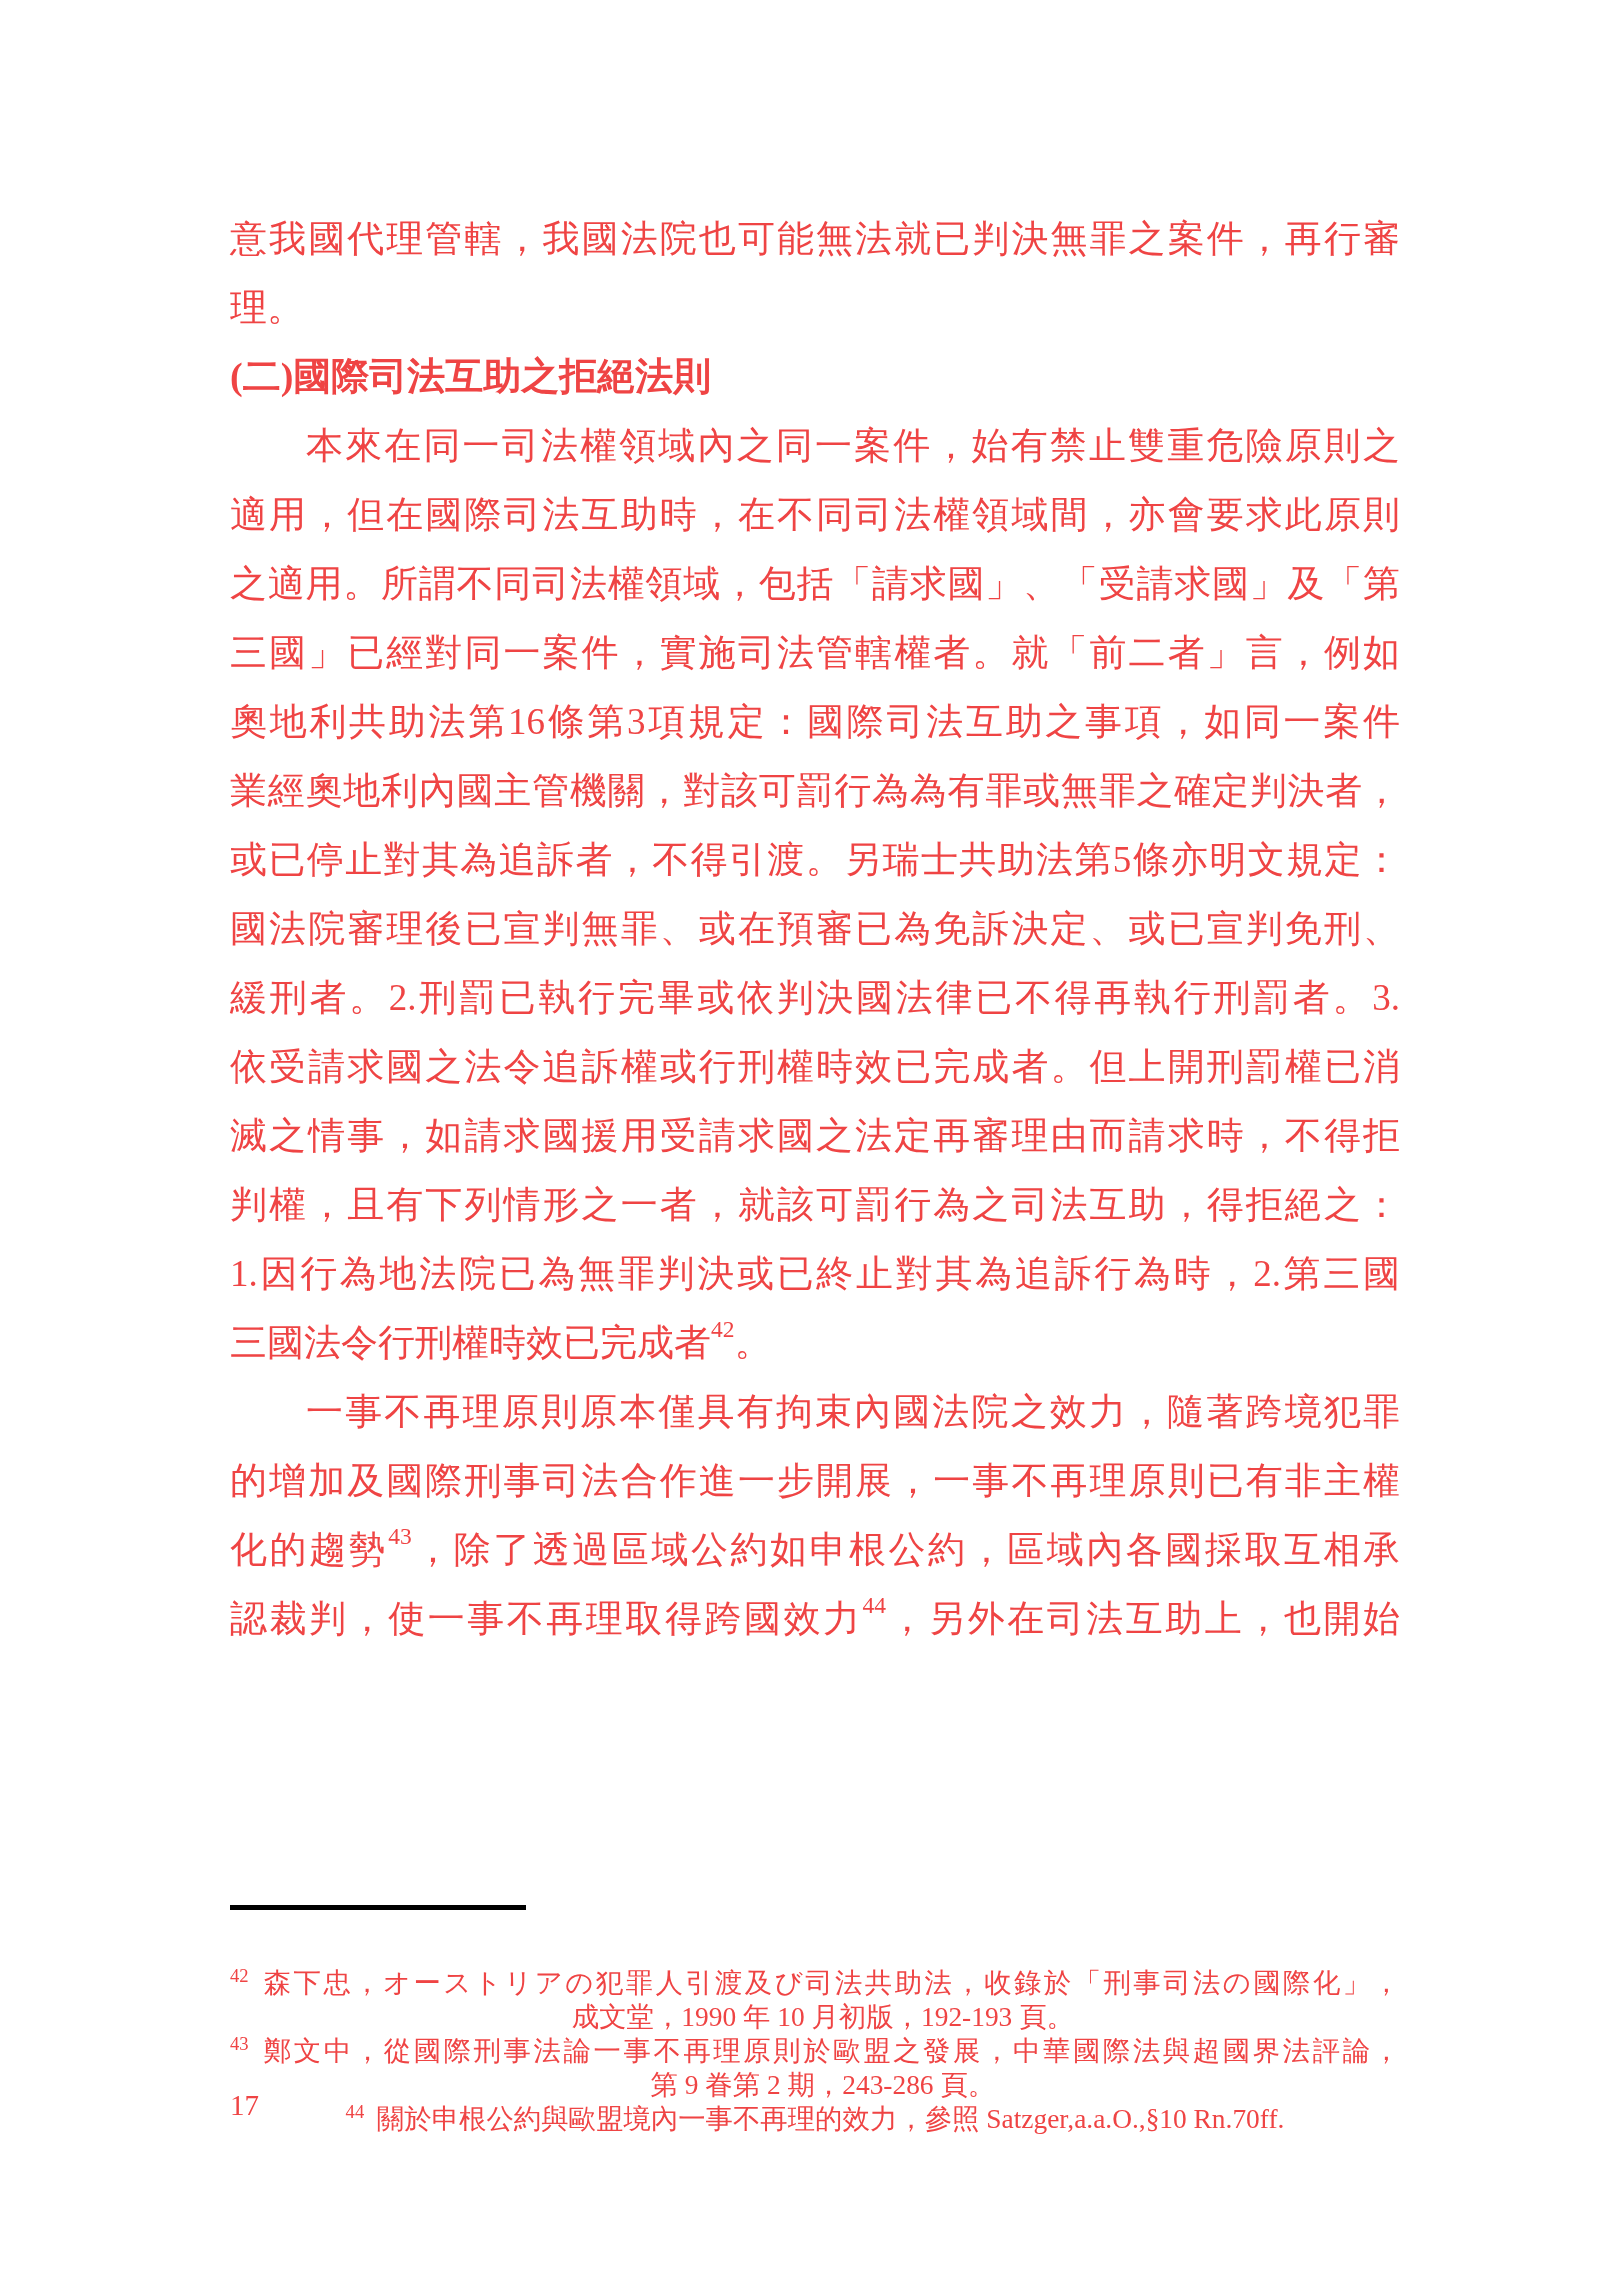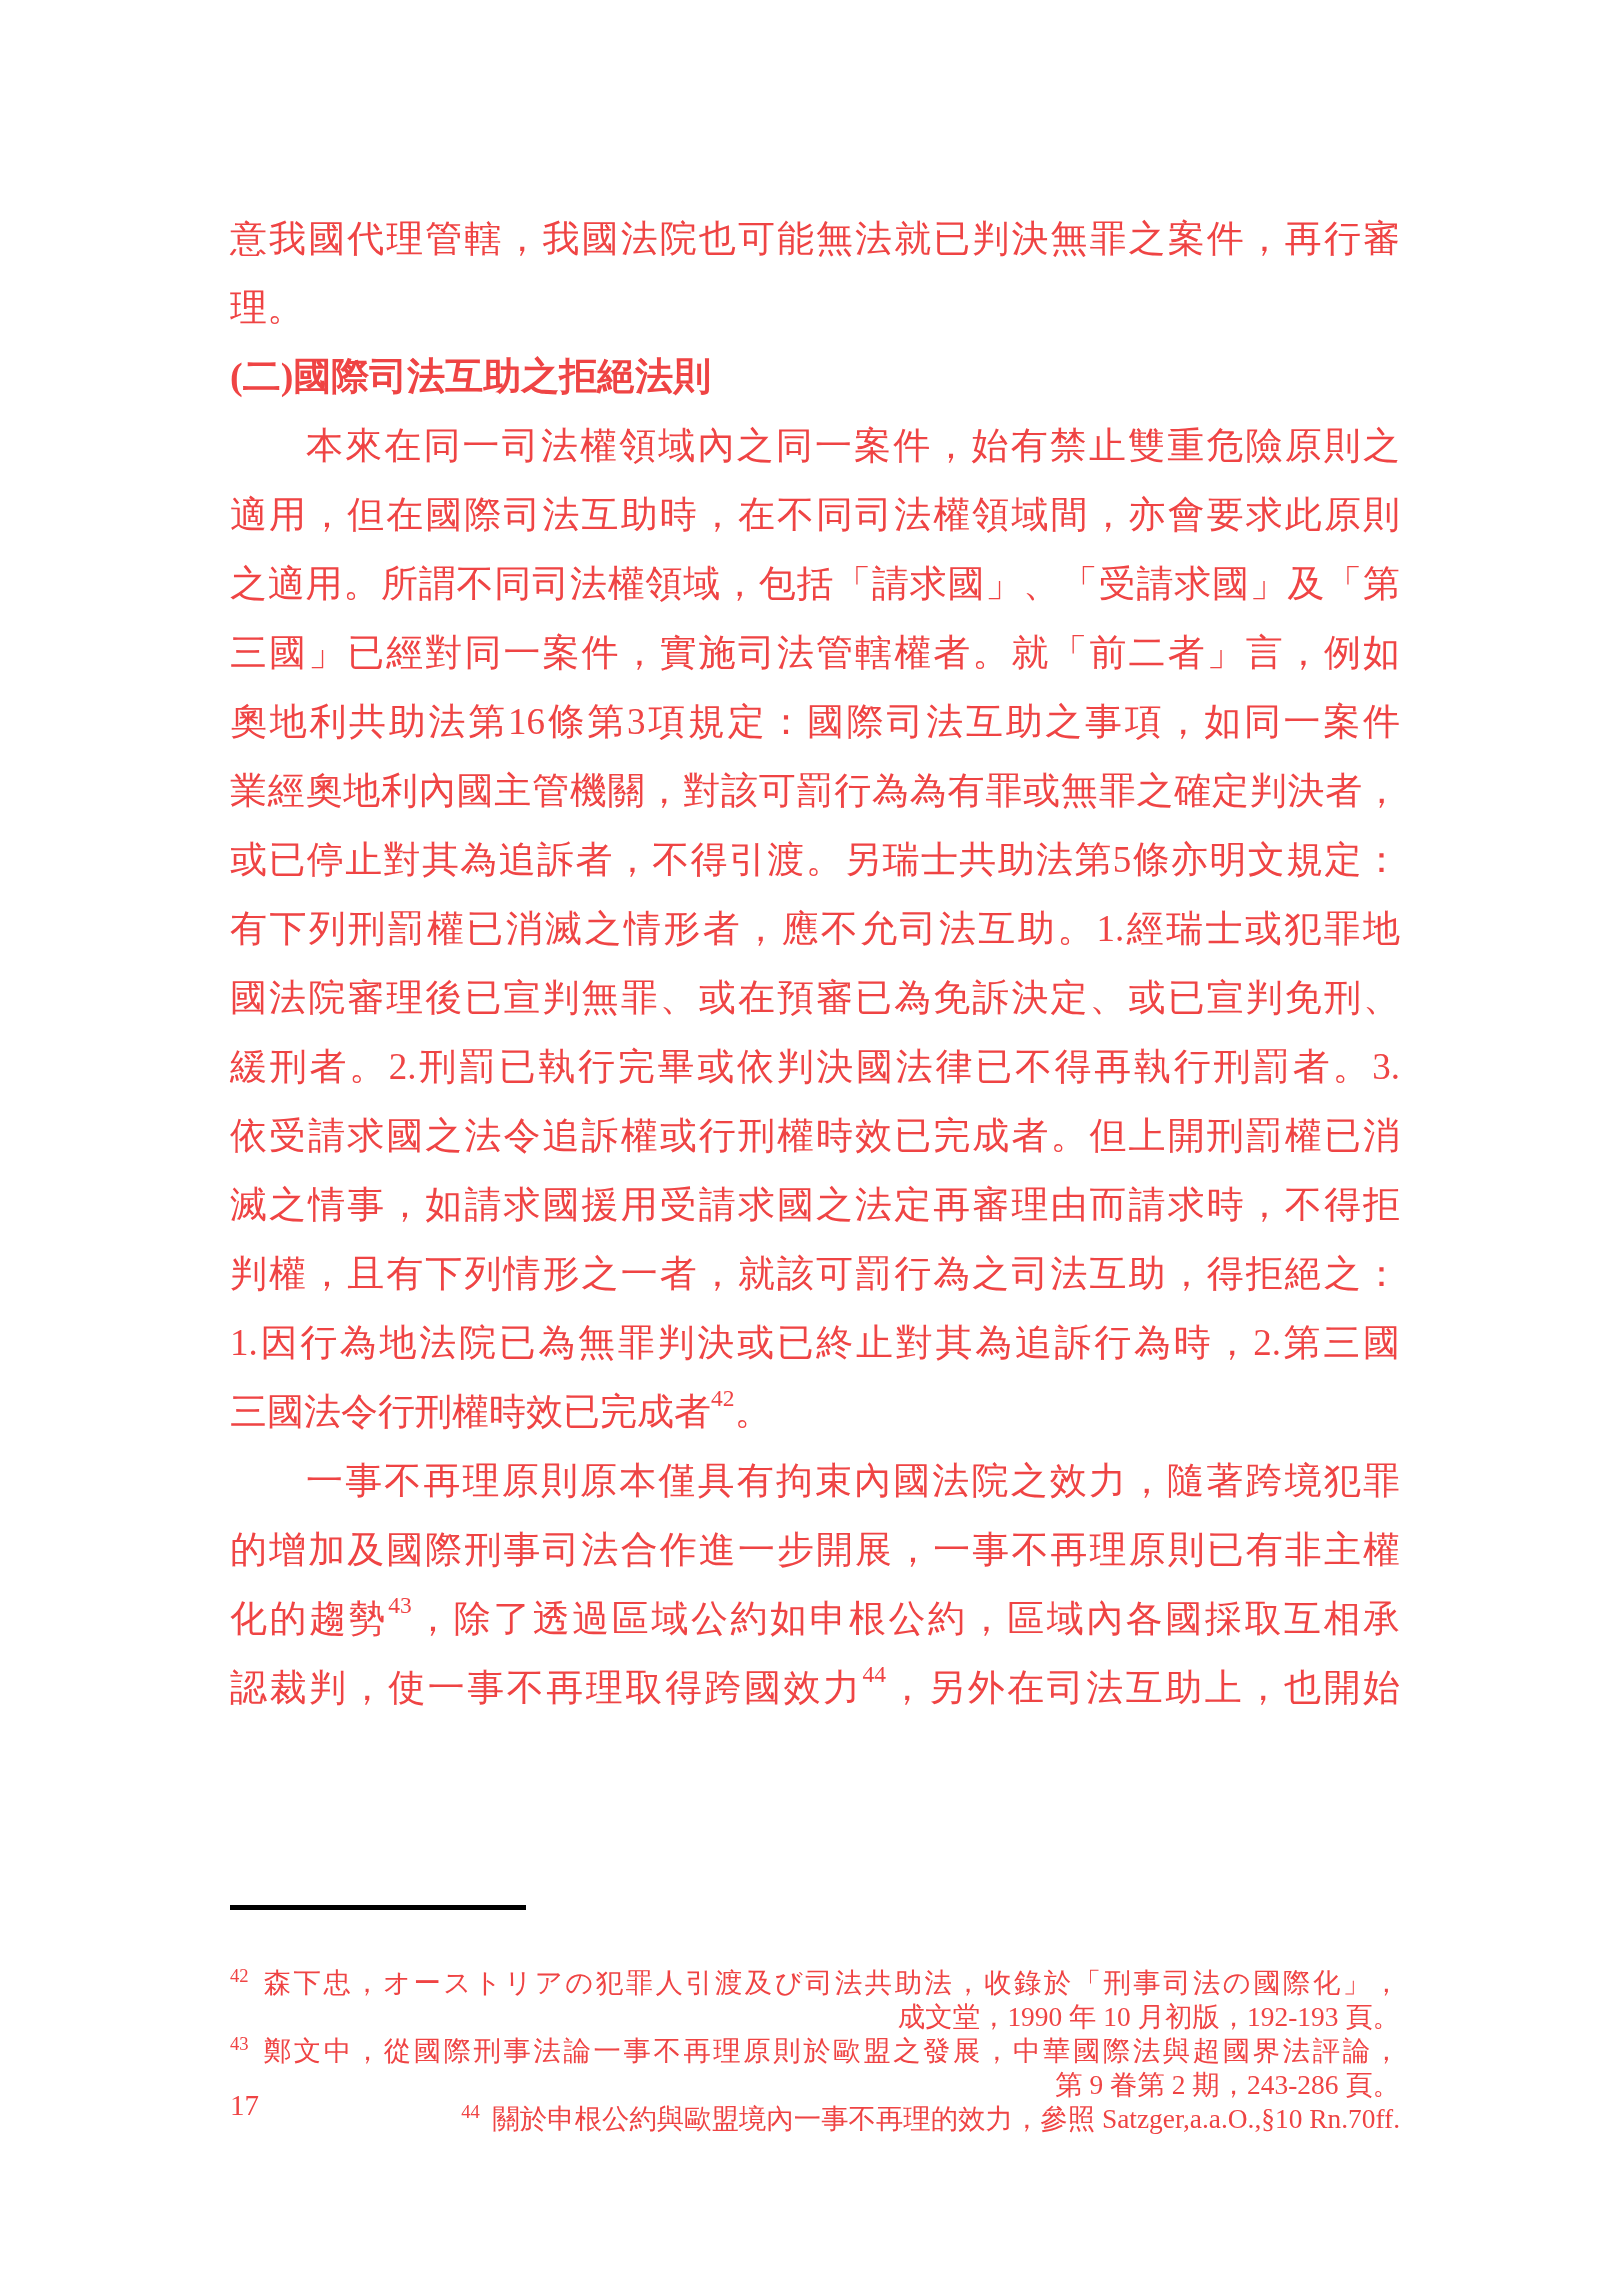--- a/index.html
+++ b/index.html
@@ -48,21 +48,21 @@
   .footnotes {
     position: absolute;
     left: 230px;
     top: 1922px;
     width: 1170px;
     margin-top: 44px;
   }
   .fline {
     line-height: 34px;
     font-size: 27.4px;
-    text-align: right;
+    text-align: center;
   }
   .fline.just {
     text-align: justify;
     text-align-last: justify;
   }
   .fline.cont { padding-left: 15.7px; }
   .fnum {
     font-size: 18.6px;
     line-height: 0;
     vertical-align: 9.8px;
@@ -88,21 +88,20 @@
     <div class="bline">理。</div>
     <div class="bline heading">(二)國際司法互助之拒絕法則</div>
 
     <div class="bline just indent">本來在同一司法權領域內之同一案件，始有禁止雙重危險原則之</div>
     <div class="bline just">適用，但在國際司法互助時，在不同司法權領域間，亦會要求此原則</div>
     <div class="bline just">之適用。所謂不同司法權領域，包括「請求國」、「受請求國」及「第</div>
     <div class="bline just">三國」已經對同一案件，實施司法管轄權者。就「前二者」言，例如</div>
     <div class="bline just">奧地利共助法第16條第3項規定：國際司法互助之事項，如同一案件</div>
     <div class="bline just">業經奧地利內國主管機關，對該可罰行為為有罪或無罪之確定判決者，</div>
     <div class="bline just">或已停止對其為追訴者，不得引渡。另瑞士共助法第5條亦明文規定：</div>
-    <div class="bline just">有下列刑罰權已消滅之情形者，應不允司法互助。1.經瑞士或犯罪地</div>
     <div class="bline just">國法院審理後已宣判無罪、或在預審已為免訴決定、或已宣判免刑、</div>
     <div class="bline just">緩刑者。2.刑罰已執行完畢或依判決國法律已不得再執行刑罰者。3.</div>
     <div class="bline just">依受請求國之法令追訴權或行刑權時效已完成者。但上開刑罰權已消</div>
     <div class="bline just">滅之情事，如請求國援用受請求國之法定再審理由而請求時，不得拒</div>
     <div class="bline just">判權，且有下列情形之一者，就該可罰行為之司法互助，得拒絕之：</div>
     <div class="bline just">1.因行為地法院已為無罪判決或已終止對其為追訴行為時，2.第三國</div>
 
     <div class="bline">
       <span>三國法令行刑權時效已完成者</span><span class="bsup">42</span><span>。</span>
     </div>

